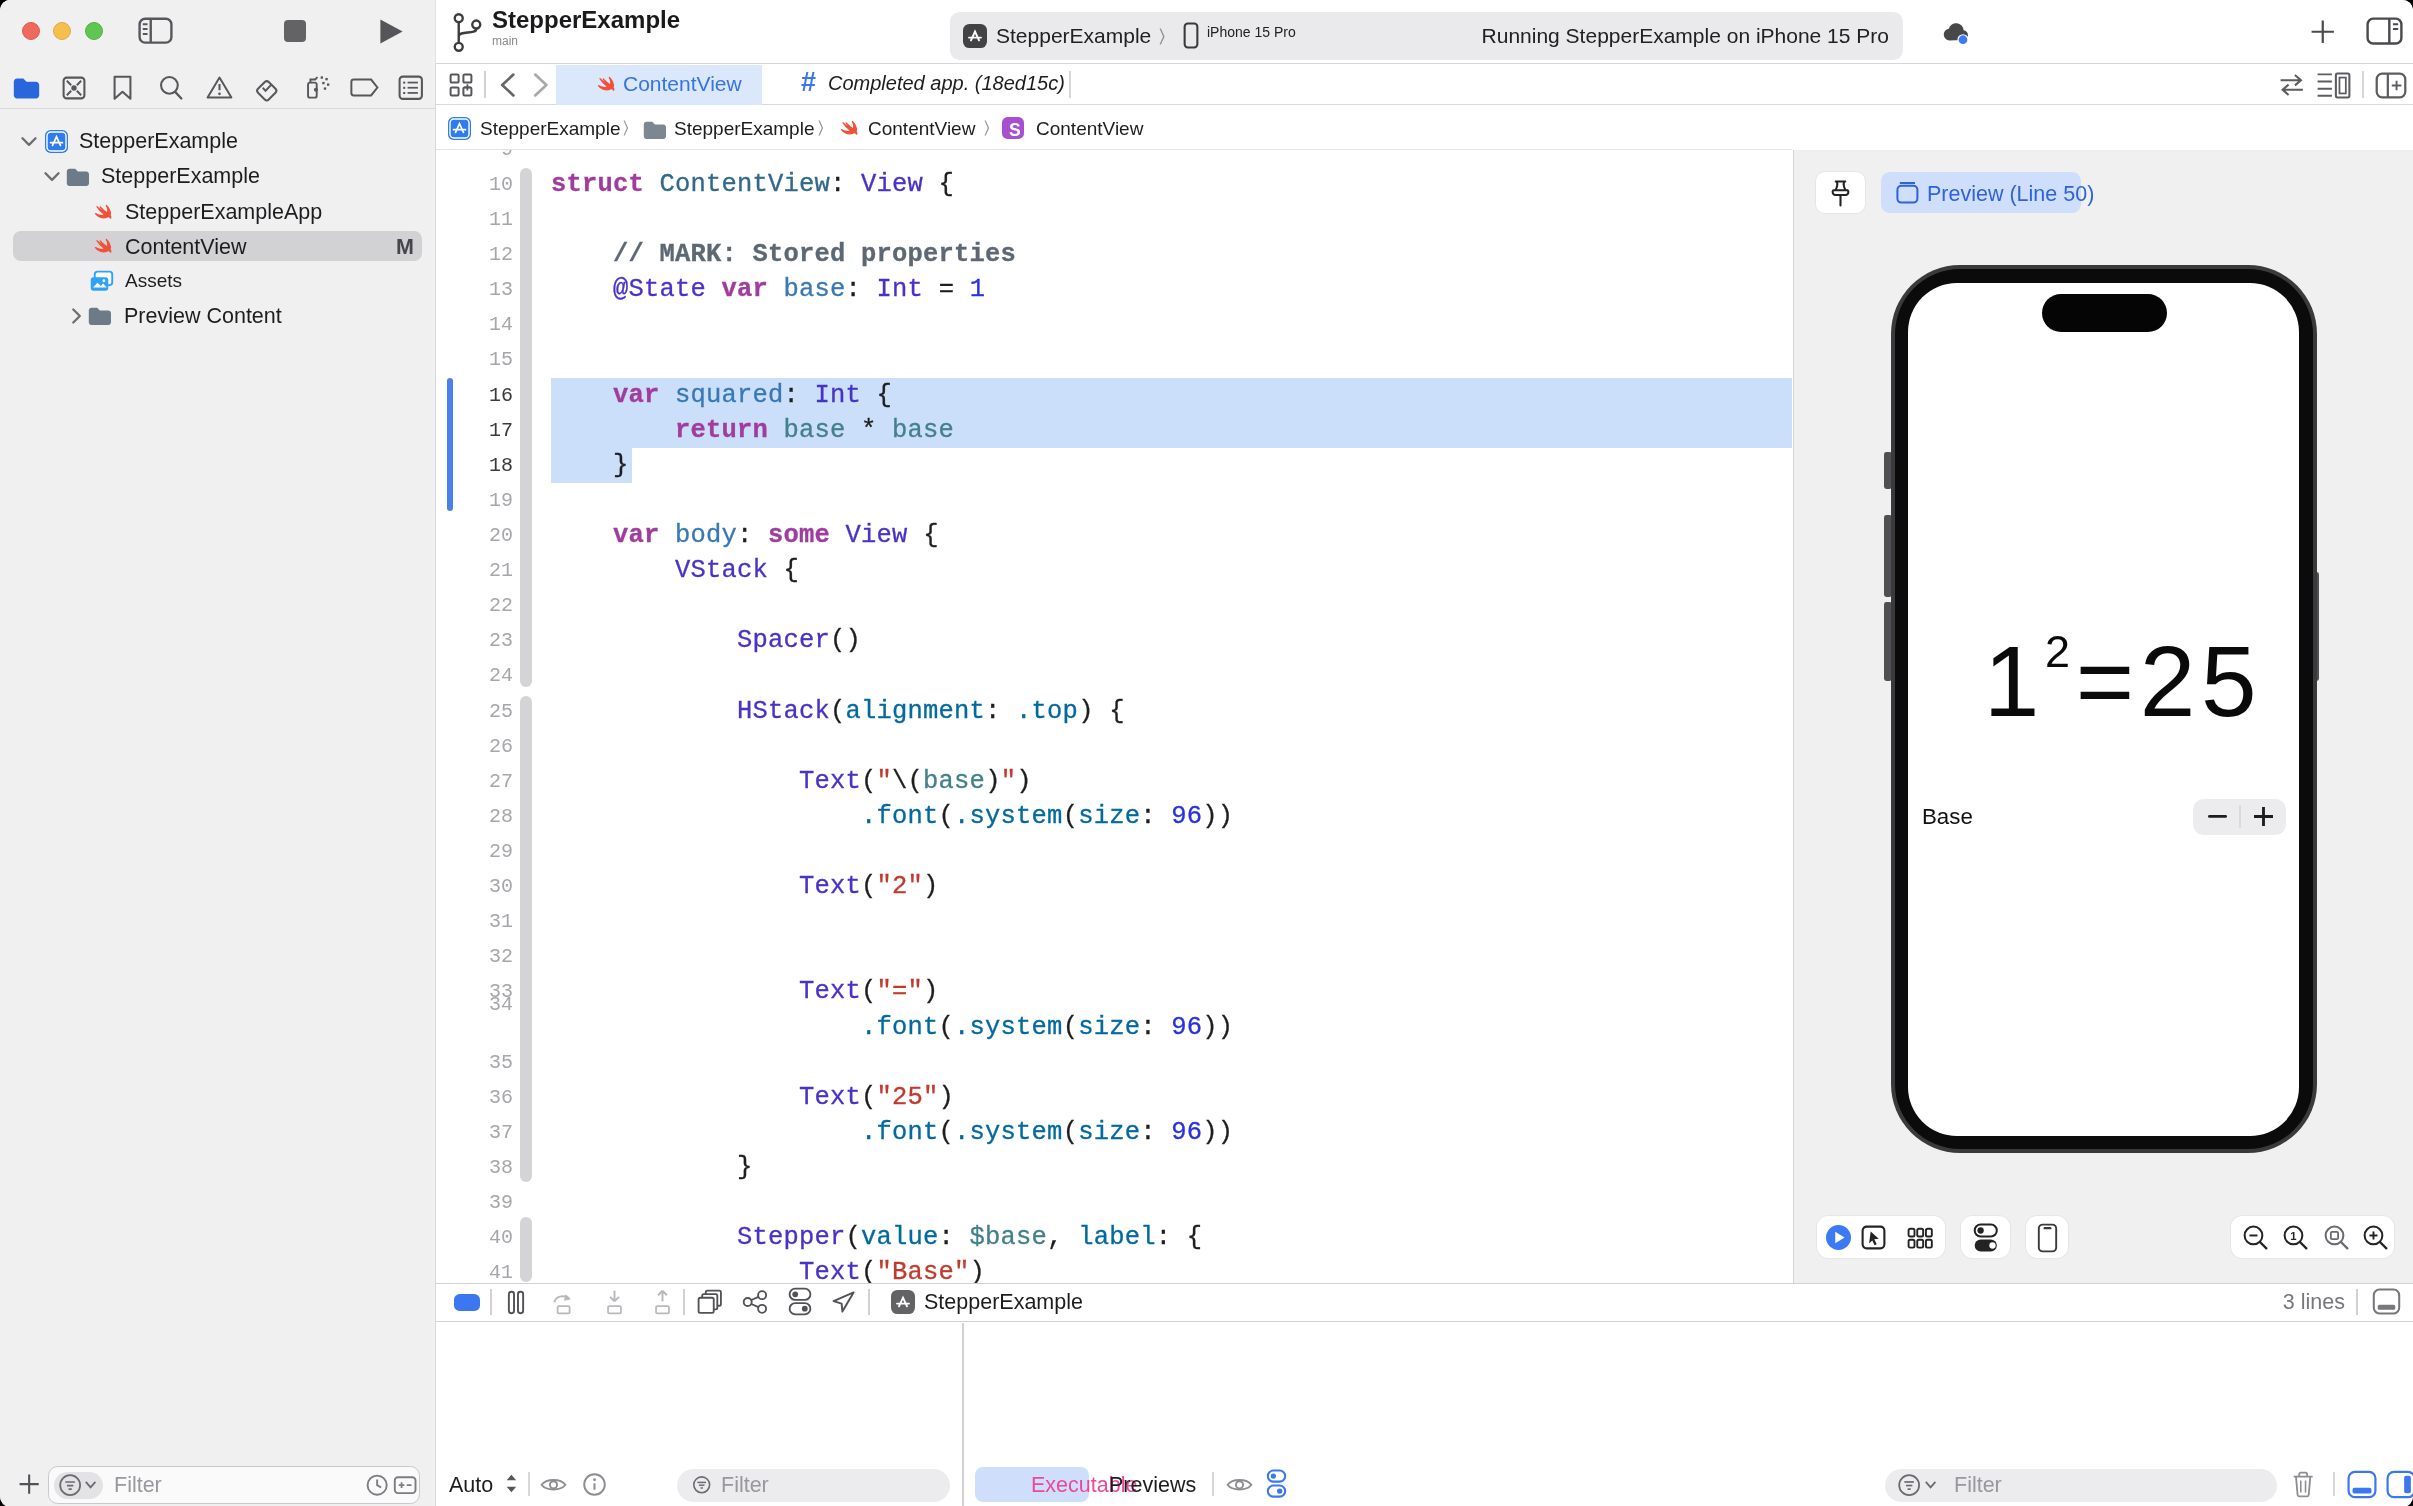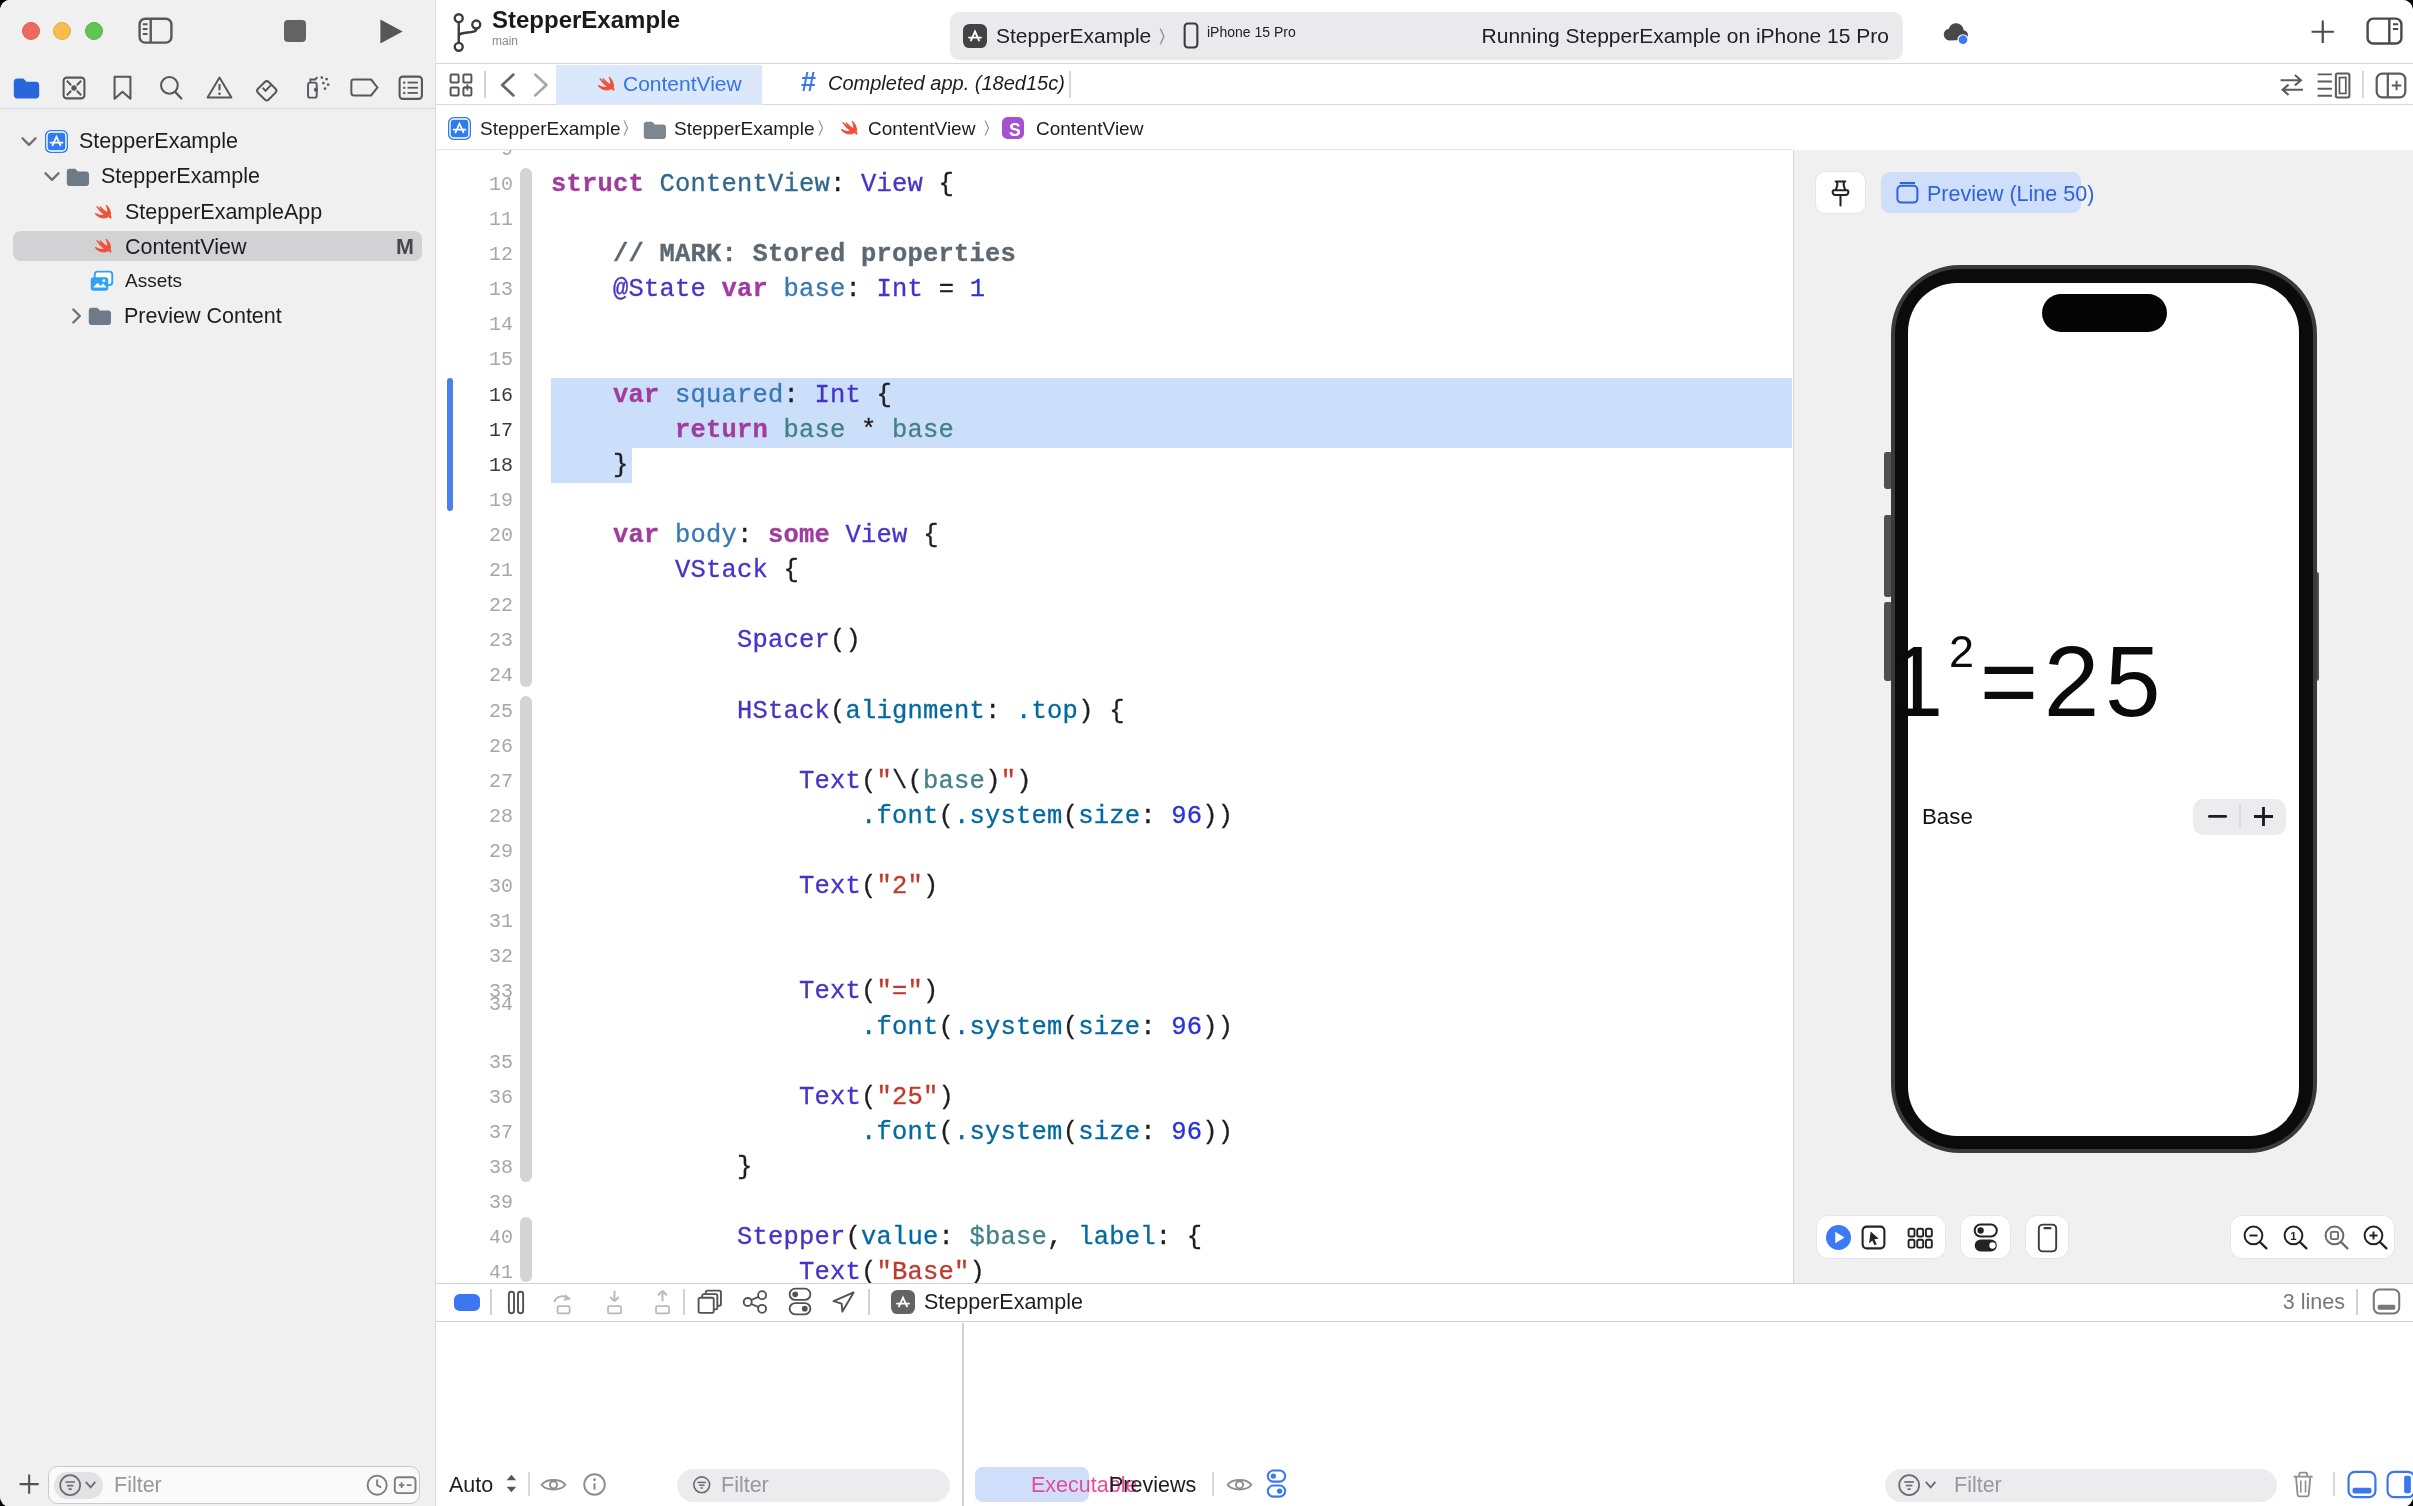--- a/index.html
+++ b/index.html
@@ -457,21 +457,21 @@
     </svg>
     <div class="a" style="left:1927px;top:182px;font-size:21.5px;color:#2E63DA;font-weight:normal;white-space:nowrap;">Preview (Line 50)</div>
     <div class="a" style="left:1884px;top:452px;width:8px;height:37px;border-radius:2.4px;background:#505053;"></div>
     <div class="a" style="left:1884px;top:515px;width:8px;height:82px;border-radius:2.4px;background:#505053;"></div>
     <div class="a" style="left:1884px;top:602px;width:8px;height:79px;border-radius:2.4px;background:#505053;"></div>
     <div class="a" style="left:2311px;top:572px;width:8px;height:109px;border-radius:2.4px;background:#505053;"></div>
     <div class="a" style="left:1891px;top:265px;width:426px;height:888px;border-radius:69px;background:#3a3a3d;"></div>
     <div class="a" style="left:1895px;top:269px;width:418px;height:880px;border-radius:65px;background:#0b0b0c;"></div>
     <div class="a" style="left:1908px;top:283px;width:391px;height:853px;border-radius:49px;background:#ffffff;"></div>
     <div class="a" style="left:2042px;top:294px;width:125px;height:38px;border-radius:19px;background:#050506;"></div>
-    <div class="a" style="left:1812px;top:624px;width:430px;text-align:center;font-size:100px;color:#0a0a0a;letter-spacing:5.6px;white-space:nowrap;">1<span style="font-size:45px;letter-spacing:5.6px;position:relative;top:-49px;">2</span>=25</div>
+    <div class="a" style="left:1908px;top:624px;width:430px;text-align:center;font-size:100px;color:#0a0a0a;letter-spacing:5.6px;white-space:nowrap;">1<span style="font-size:45px;letter-spacing:5.6px;position:relative;top:-49px;">2</span>=25</div>
     <div class="a" style="left:1922px;top:804px;font-size:22.3px;color:#111113;font-weight:normal;white-space:nowrap;">Base</div>
     <div class="a" style="left:2193px;top:799px;width:93px;height:36px;border-radius:10.4px;background:#ececee;"></div>
     <div class="a" style="left:2239px;top:805px;width:1.6px;height:23px;background:#dadadc;"></div>
     <svg class="a" style="left:2208px;top:815px" width="19" height="3.2" viewBox="0 0 24 4">
       <rect x="0" y="0" width="24" height="3.6" rx="1.8" fill="#1d1d1f"></rect>
     </svg>
     <svg class="a" style="left:2254px;top:807px" width="19" height="19" viewBox="0 0 24 24">
       <path d="M12 0 V24 M0 12 H24" stroke="#1d1d1f" stroke-width="3.6"></path>
     </svg>
     <div class="a" style="left:1817px;top:1216px;width:128px;height:42px;border-radius:11.2px;background:#fff;box-shadow:0 0 0 0.8px #e3e3e5;"></div>

